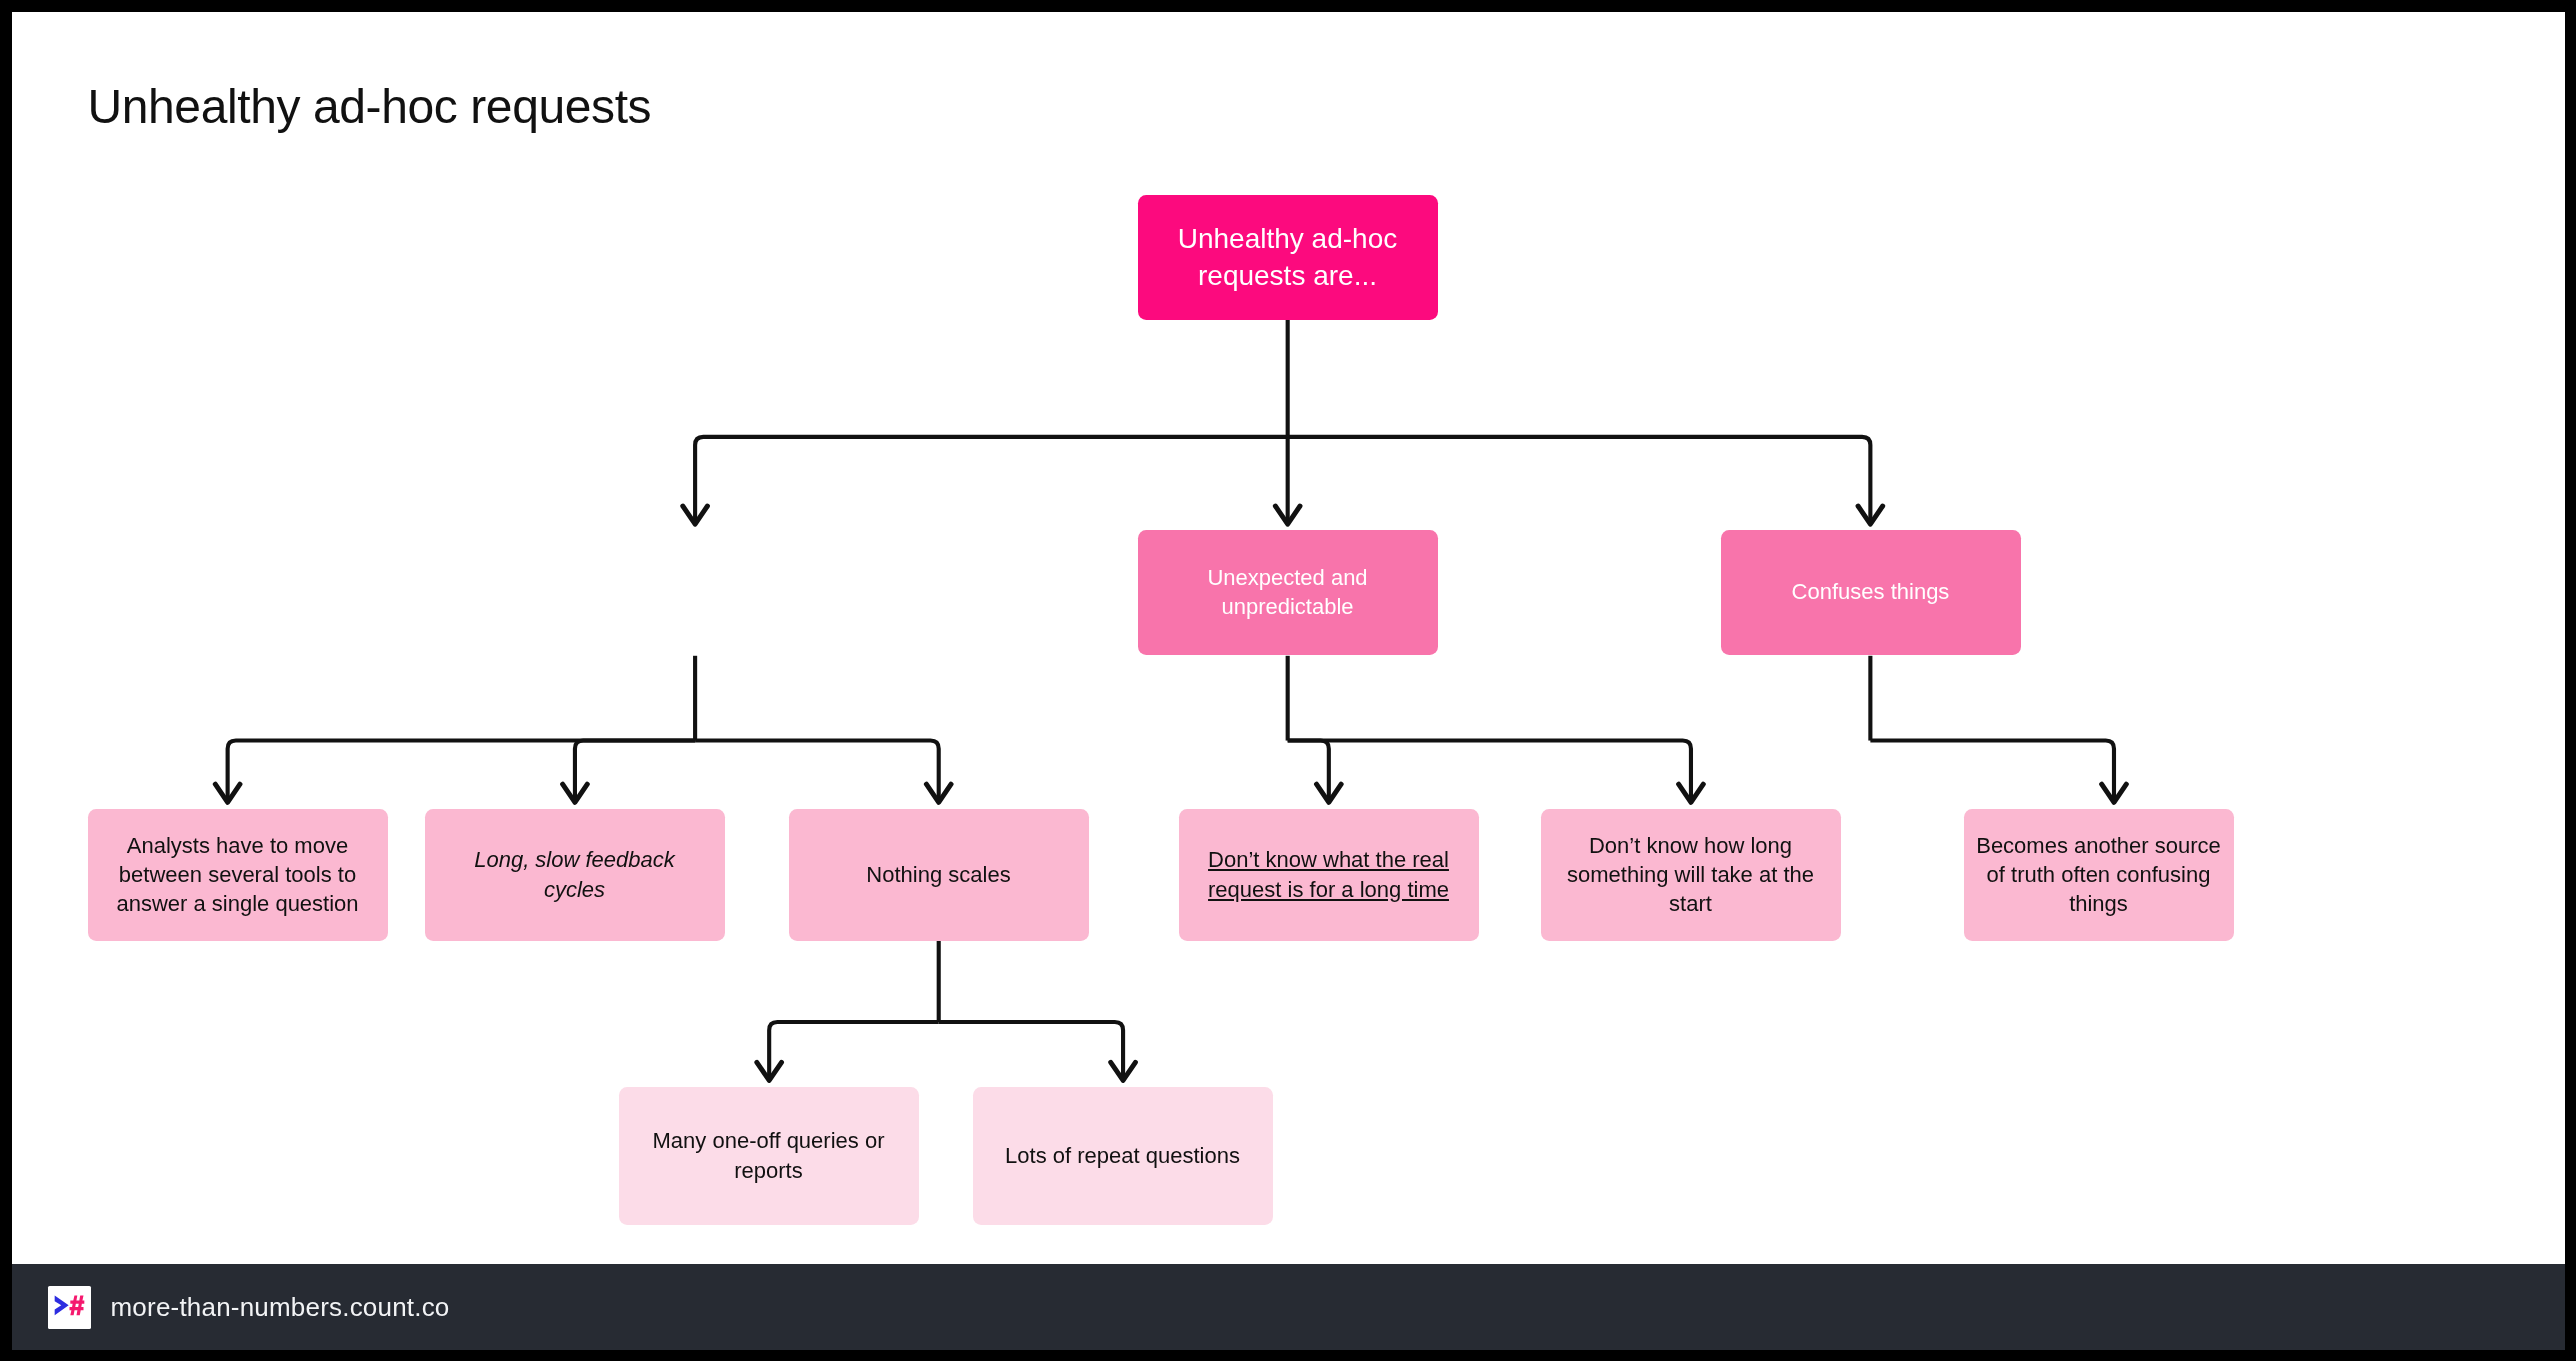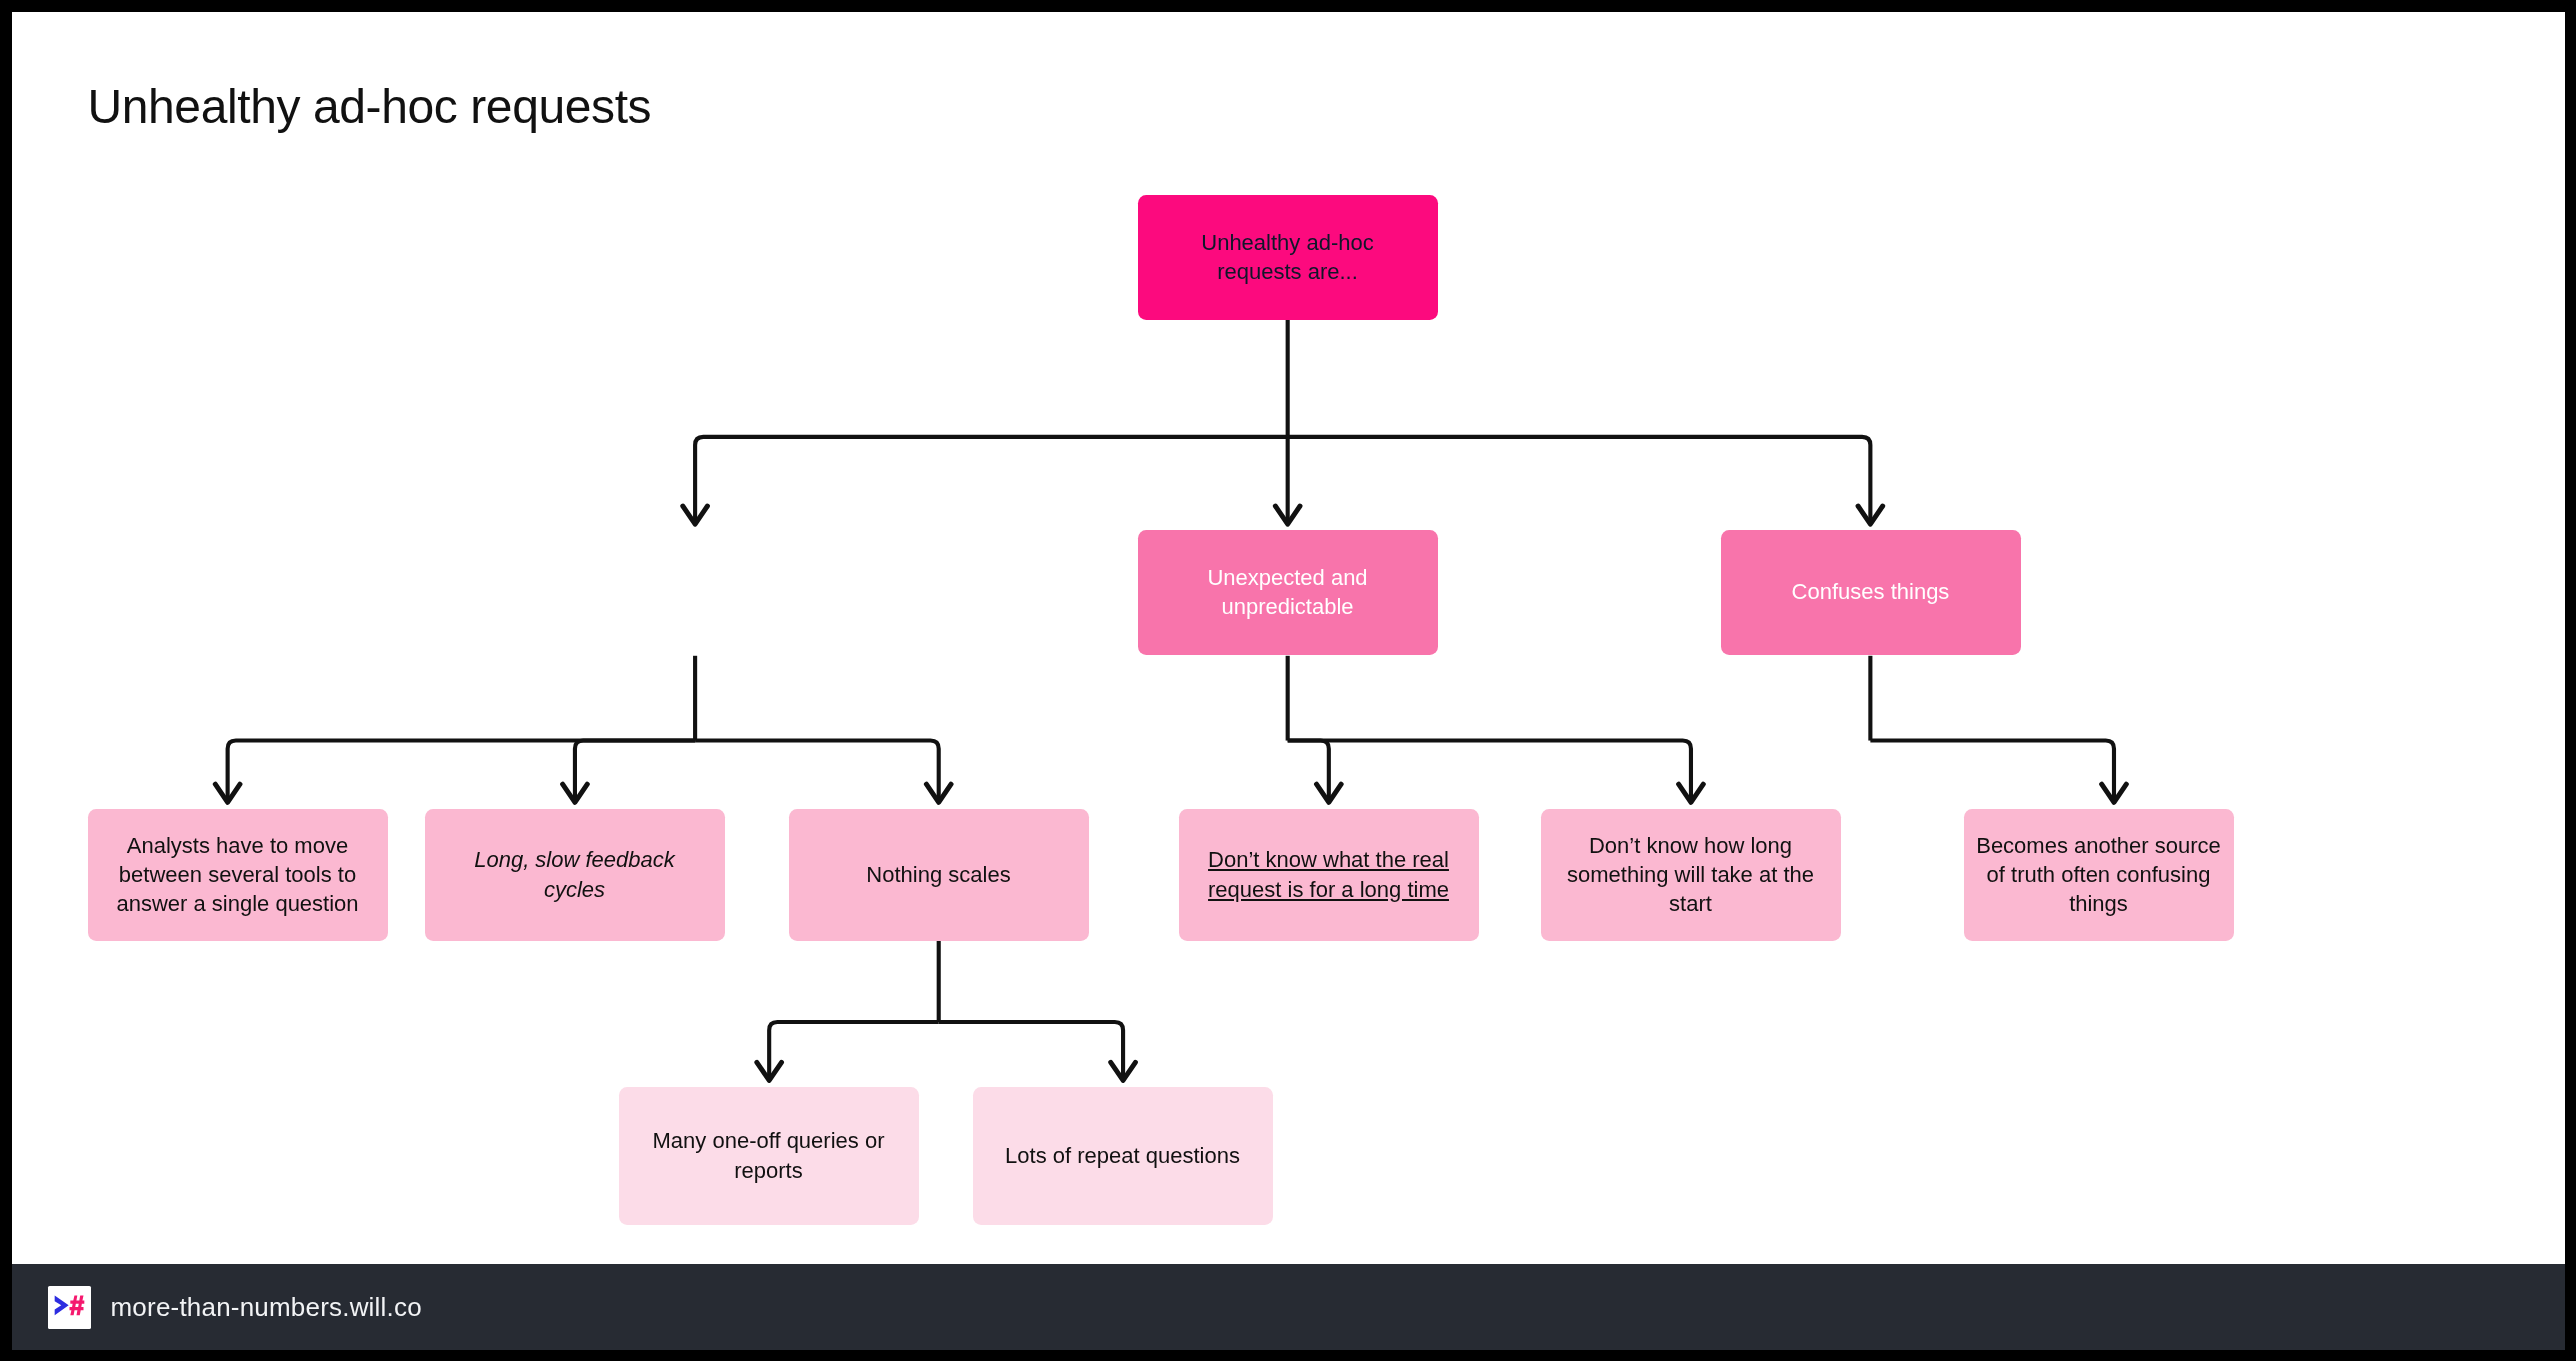--- a/index.html
+++ b/index.html
@@ -71,22 +71,22 @@
     align-items: center;
     justify-content: center;
     text-align: center;
     padding: 5px 11.5px;
     line-height: 1.33;
     white-space: pre-line;
   }
 
   .node.level0 {
     background: #fc0a7e;
-    color: #0f172a;
-    font-size: 22px;
+    color: #ffffff;
+    font-size: 28px;
   }
   .node.level1 {
     background: #f874ab;
     color: #ffffff;
     font-size: 22px;
   }
   .node.level2 {
     background: #fbb8d1;
     color: #111111;
     font-size: 22px;
@@ -197,17 +197,17 @@
   <div id="footer">
     <div id="footer-logo">
       <svg width="35" height="28" viewBox="0 0 42 34" xmlns="http://www.w3.org/2000/svg">
         <path d="M3 3 L20 15 L3 27 L3 20 L11 15 L3 10 Z" fill="#2d2de0"></path>
         <path d="M27 3 L25.6 9 L22 9 L22 13 L24.8 13 L24.1 17 L21 17 L21 21 L23.3 21
                  L22 27 L26 27 L27.1 21 L30.6 21 L29.5 27 L33.5 27 L34.6 21 L38 21 L38 17 L35.3 17
                  L36 13 L39 13 L39 9 L36.7 9 L38 3 L34 3 L32.9 9 L29.4 9 L30.5 3 Z
                  M28.7 13 L32.2 13 L31.5 17 L28 17 Z" fill="#f5196e"></path>
       </svg>
     </div>
-    <div id="footer-url">more-than-numbers.will.co</div>
+    <div id="footer-url">more-than-numbers.count.co</div>
   </div>
 
 </div>
 
 
 </body></html>

